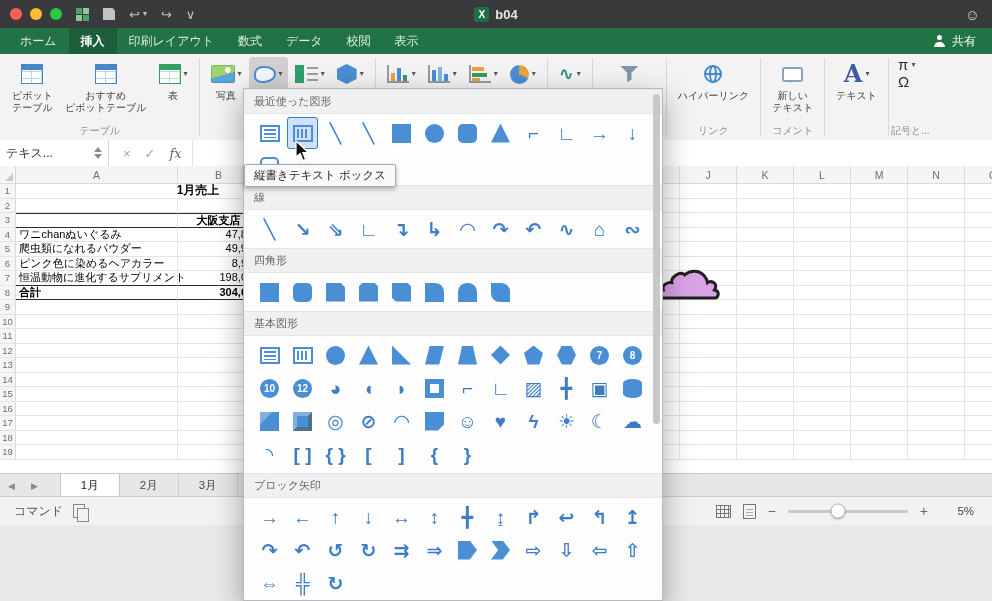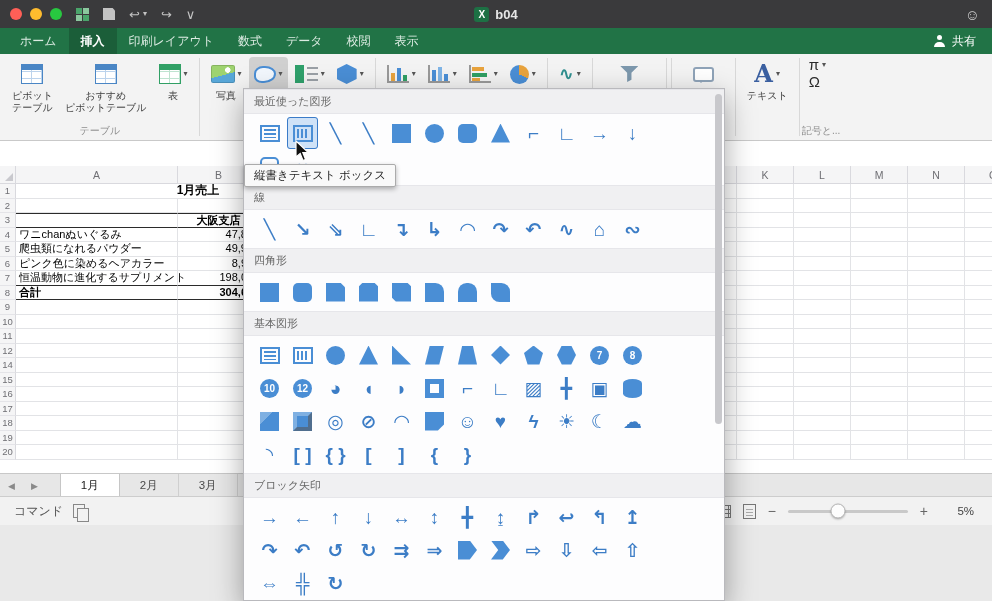--- a/index.html
+++ b/index.html
@@ -147,21 +147,21 @@
      repeating-linear-gradient(to right,transparent 0 3px,#777 3px 4px),
      repeating-linear-gradient(to bottom,transparent 0 3px,#777 3px 4px)}
   .vpage{width:11px;height:13px;border:1px solid #777;background:repeating-linear-gradient(to bottom,transparent 0 2px,#aaa 2px 3px) 2px 2px/7px 9px no-repeat}
   .zmin,.zplus{font-size:14px;color:#666}
   .ztrack{width:120px;height:3px;background:#c9c9c9;border-radius:2px;position:relative}
   .zknob{position:absolute;left:42%;top:50%;width:13px;height:13px;border-radius:50%;background:#fdfdfd;
          border:1px solid #b5b5b5;transform:translate(-50%,-50%);box-shadow:0 1px 2px rgba(0,0,0,.25)}
   .zpct{font-size:11.5px;color:#444;min-width:34px;text-align:right}
 
   
-  #dropdown{position:absolute;left:243px;top:88px;width:482px;height:513px;background:#fdfdfe;z-index:30;
+  #dropdown{position:absolute;left:243px;top:88px;width:420px;height:513px;background:#fdfdfe;z-index:30;
             border:1px solid #b9b9bd;box-sizing:border-box;box-shadow:0 10px 28px rgba(0,0,0,.35);overflow:hidden}
   .psec{background:#f0f0f2;color:#666;font-size:11px;padding:4px 10px;border-top:1px solid #e6e6ea;border-bottom:1px solid #e6e6ea}
   .pgrid{display:grid;grid-template-columns:repeat(12,31px);gap:1px 2px;padding:3px 10px;justify-content:start}
   .pcell{width:31px;height:32px;display:flex;align-items:center;justify-content:center;border-radius:3px}
   .pcell.sel{background:#cfe2f7;outline:1.5px solid #3a7bc8;outline-offset:-1.5px}
   .pg{font-size:19px;font-weight:600;color:#3c7dc6;line-height:1}
   .nb{width:19px;height:19px;border-radius:50%;background:#4a8ed5;color:#fff;font-size:10px;font-weight:bold;
       display:flex;align-items:center;justify-content:center}
   .sh{width:19px;height:19px;background:#4a8ed5;display:inline-block}
   .sh.rrect{border-radius:5px}
@@ -349,20 +349,31 @@
             <div class="rbtn">
               <div class="ricon-row">
                 <span class="ric ic-slicer"></span>
               </div>
               <div class="rlabel">スライサー</div>
             </div>
           </div>
           <div class="rgl">フィルター</div>
         </div>
         <div class="rsep"></div>
+        <div class="rgroup">
+          <div class="rgrow">
+            <div class="rbtn">
+              <div class="ricon-row">
+                <span class="ric ic-hyperlink"></span>
+              </div>
+              <div class="rlabel">ハイパーリンク</div>
+            </div>
+          </div>
+          <div class="rgl">リンク</div>
+        </div>
         <div class="rsep"></div>
         <div class="rgroup">
           <div class="rgrow">
             <div class="rbtn">
               <div class="ricon-row">
                 <span class="ric ic-comment"></span>
               </div>
               <div class="rlabel">新しい
 テキスト</div>
             </div>
@@ -395,20 +406,33 @@
               <div class="ricon-row">
                 <span class="ric ic-omega">Ω</span>
               </div>
             </div>
           </div>
           <div class="rgl">記号と...</div>
         </div>
       </div>
   </div>
 
+  <div id="fbar">
+    <div class="nbox">
+      <span>テキス...</span>
+      <span class="stepper">
+          <i class="up"></i>
+          <i class="dn"></i>
+        </span>
+    </div>
+    <span class="fbtn">×</span>
+    <span class="fbtn">✓</span>
+    <span class="fxs">fx</span>
+    <div class="finput"></div>
+  </div>
 
   <div id="sheet">
     <div id="chdr">
       <div id="corner"></div>
       <div id="chcols">
           <div class="chc" style="width: 162px;">A</div>
           <div class="chc" style="width: 82px;">B</div>
           <div class="chc" style="width: 60px;">C</div>
           <div class="chc" style="width: 60px;">D</div>
           <div class="chc" style="width: 60px;">E</div>
@@ -632,20 +656,38 @@
           <div class="scell" style="width: 60px;"></div>
           <div class="scell" style="width: 60px;"></div>
           <div class="scell" style="width: 57px;"></div>
           <div class="scell" style="width: 57px;"></div>
           <div class="scell" style="width: 57px;"></div>
           <div class="scell" style="width: 57px;"></div>
           <div class="scell" style="width: 57px;"></div>
           <div class="scell" style="width: 57px;"></div>
         </div>
         <div class="srow">
+          <div class="rn">13</div>
+          <div class="scell" style="width: 162px;"></div>
+          <div class="scell" style="width: 82px;"></div>
+          <div class="scell" style="width: 60px;"></div>
+          <div class="scell" style="width: 60px;"></div>
+          <div class="scell" style="width: 60px;"></div>
+          <div class="scell" style="width: 60px;"></div>
+          <div class="scell" style="width: 60px;"></div>
+          <div class="scell" style="width: 60px;"></div>
+          <div class="scell" style="width: 60px;"></div>
+          <div class="scell" style="width: 57px;"></div>
+          <div class="scell" style="width: 57px;"></div>
+          <div class="scell" style="width: 57px;"></div>
+          <div class="scell" style="width: 57px;"></div>
+          <div class="scell" style="width: 57px;"></div>
+          <div class="scell" style="width: 57px;"></div>
+        </div>
+        <div class="srow">
           <div class="rn">14</div>
           <div class="scell" style="width: 162px;"></div>
           <div class="scell" style="width: 82px;"></div>
           <div class="scell" style="width: 60px;"></div>
           <div class="scell" style="width: 60px;"></div>
           <div class="scell" style="width: 60px;"></div>
           <div class="scell" style="width: 60px;"></div>
           <div class="scell" style="width: 60px;"></div>
           <div class="scell" style="width: 60px;"></div>
           <div class="scell" style="width: 60px;"></div>
@@ -723,38 +765,20 @@
           <div class="scell" style="width: 60px;"></div>
           <div class="scell" style="width: 57px;"></div>
           <div class="scell" style="width: 57px;"></div>
           <div class="scell" style="width: 57px;"></div>
           <div class="scell" style="width: 57px;"></div>
           <div class="scell" style="width: 57px;"></div>
           <div class="scell" style="width: 57px;"></div>
         </div>
         <div class="srow">
           <div class="rn">19</div>
-          <div class="scell" style="width: 162px;"></div>
-          <div class="scell" style="width: 82px;"></div>
-          <div class="scell" style="width: 60px;"></div>
-          <div class="scell" style="width: 60px;"></div>
-          <div class="scell" style="width: 60px;"></div>
-          <div class="scell" style="width: 60px;"></div>
-          <div class="scell" style="width: 60px;"></div>
-          <div class="scell" style="width: 60px;"></div>
-          <div class="scell" style="width: 60px;"></div>
-          <div class="scell" style="width: 57px;"></div>
-          <div class="scell" style="width: 57px;"></div>
-          <div class="scell" style="width: 57px;"></div>
-          <div class="scell" style="width: 57px;"></div>
-          <div class="scell" style="width: 57px;"></div>
-          <div class="scell" style="width: 57px;"></div>
-        </div>
-        <div class="srow">
-          <div class="rn">20</div>
           <div class="scell" style="width: 162px;"></div>
           <div class="scell" style="width: 82px;"></div>
           <div class="scell" style="width: 60px;"></div>
           <div class="scell" style="width: 60px;"></div>
           <div class="scell" style="width: 60px;"></div>
           <div class="scell" style="width: 60px;"></div>
           <div class="scell" style="width: 60px;"></div>
           <div class="scell" style="width: 60px;"></div>
           <div class="scell" style="width: 60px;"></div>
           <div class="scell" style="width: 57px;"></div>

